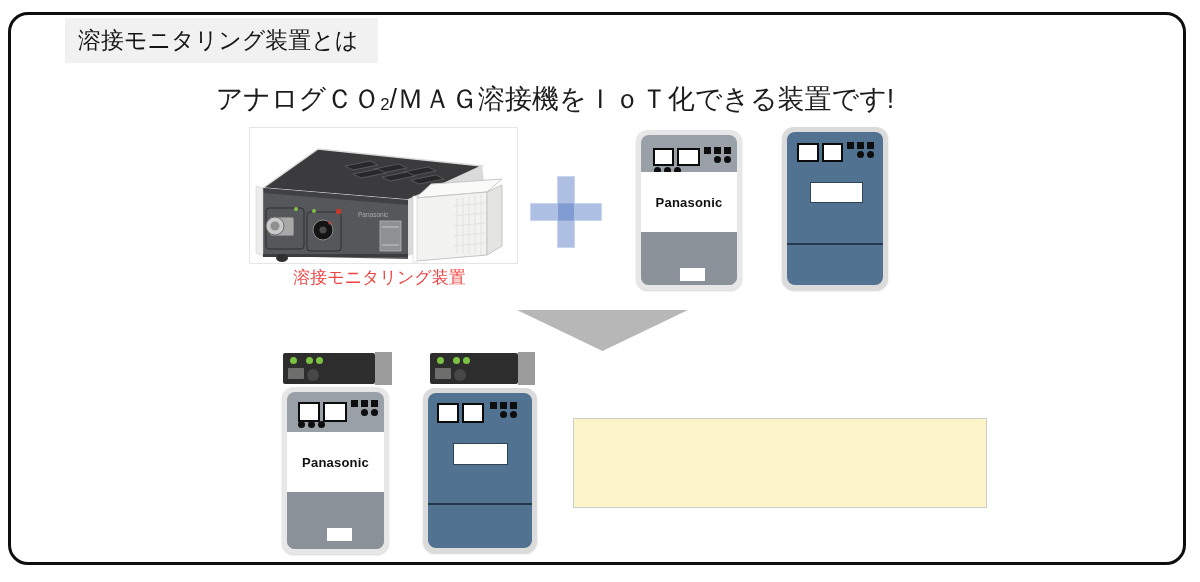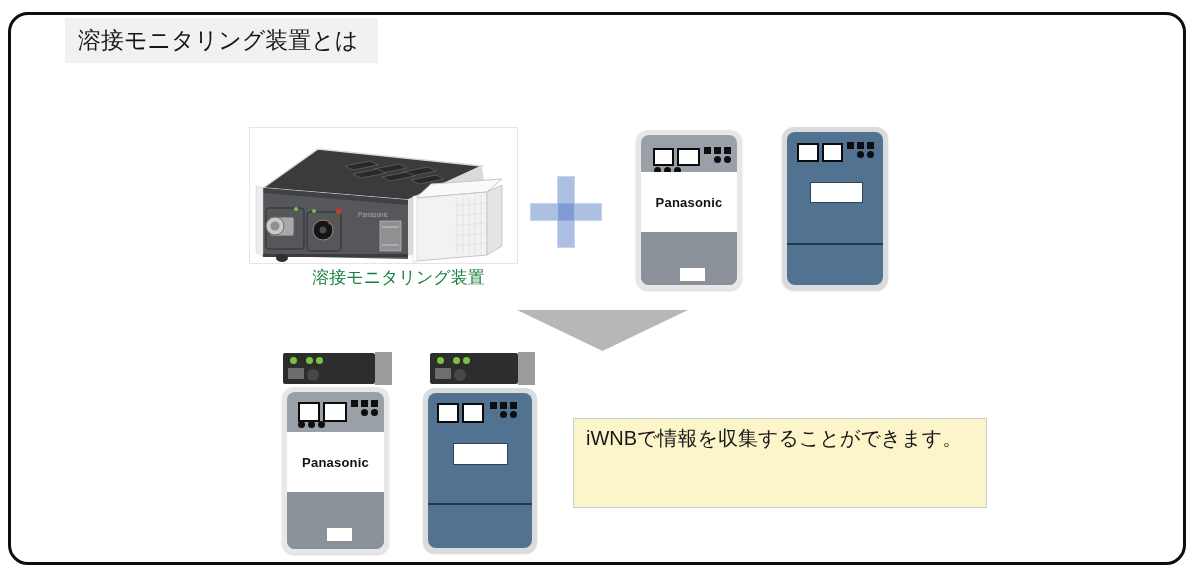--- a/index.html
+++ b/index.html
@@ -13,21 +13,21 @@
   
   .title-box{left:65px;top:18px;width:313px;height:45px;background:#F1F1F1;display:flex;align-items:center;padding-left:13px;box-sizing:border-box;}
   .title-box .txt{font-size:23px;color:#151515;}
 
   
   .headline{left:0;top:81px;width:1110px;text-align:center;font-size:27px;color:#1c1c1c;white-space:nowrap;}
   .headline .sub{font-size:0.62em;position:relative;top:2px;}
 
   
   .device-img{left:249px;top:127px;width:267px;height:135px;background:#fff;border:1px solid #E6E6E6;box-sizing:content-box;}
-  .device-caption{left:265px;top:266px;width:267px;text-align:center;font-size:17px;color:#15803d;}
+  .device-caption{left:246px;top:266px;width:267px;text-align:center;font-size:17px;color:#ef4444;}
 
   
   .plus{left:530px;top:176px;width:72px;height:72px;}
   .plus-h{position:absolute;left:0;top:27px;width:72px;height:18px;background:rgba(73,112,190,0.45);border:1px solid rgba(255,255,255,0.35);box-sizing:border-box;}
   .plus-v{position:absolute;left:27px;top:0;width:18px;height:72px;background:rgba(73,112,190,0.45);border:1px solid rgba(255,255,255,0.35);box-sizing:border-box;}
 
   
   .machine{position:absolute;border-radius:12px;padding:5px;box-sizing:border-box;box-shadow:0 1px 2px rgba(0,0,0,0.18);}
   .machine .body{position:relative;width:100%;height:100%;border-radius:8px;overflow:hidden;}
   .machine.gray{background:#E7E7E7;}
@@ -68,20 +68,23 @@
 </head>
 <body>
 
 <div class="stage">
   <div class="abs frame"></div>
 
   <div class="abs title-box">
     <span class="txt">溶接モニタリング装置とは</span>
   </div>
 
+  <div class="abs headline">
+    <span>アナログＣＯ</span><span class="sub">2</span><span>/ＭＡＧ溶接機をＩｏＴ化できる装置です!</span>
+  </div>
 
   <div class="abs device-img">
     <svg viewBox="0 0 267 135" width="267" height="135">
       <polygon points="158,72 232,38 240,98 158,128" fill="#DADADA"></polygon>
       <polygon points="13,60 68,21 232,38 158,72" fill="#3B3B3D" stroke="#DADADA" stroke-width="1.5"></polygon>
       <g fill="#28282A" stroke="#707070" stroke-width="0.6">
         <polygon points="95,38 120,33 128,37 103,42"></polygon>
         <polygon points="124,41 149,36 157,40 132,45"></polygon>
         <polygon points="153,44 178,39 186,43 161,48"></polygon>
         <polygon points="103,46 128,41 136,45 111,50"></polygon>
@@ -244,15 +247,14 @@
             <span class="cdot"></span>
             <span class="cdot"></span>
           </div>
       </div>
       <div class="wrect" style="left:25px;top:50px;width:55px;height:22px;"></div>
       <div class="hline" style="top:110px;"></div>
     </div>
   </div>
 
   <div class="abs info-box">
-    <div class="line">iWNBで情報を収集することができます。</div>
   </div>
 </div>
 
 </body></html>

